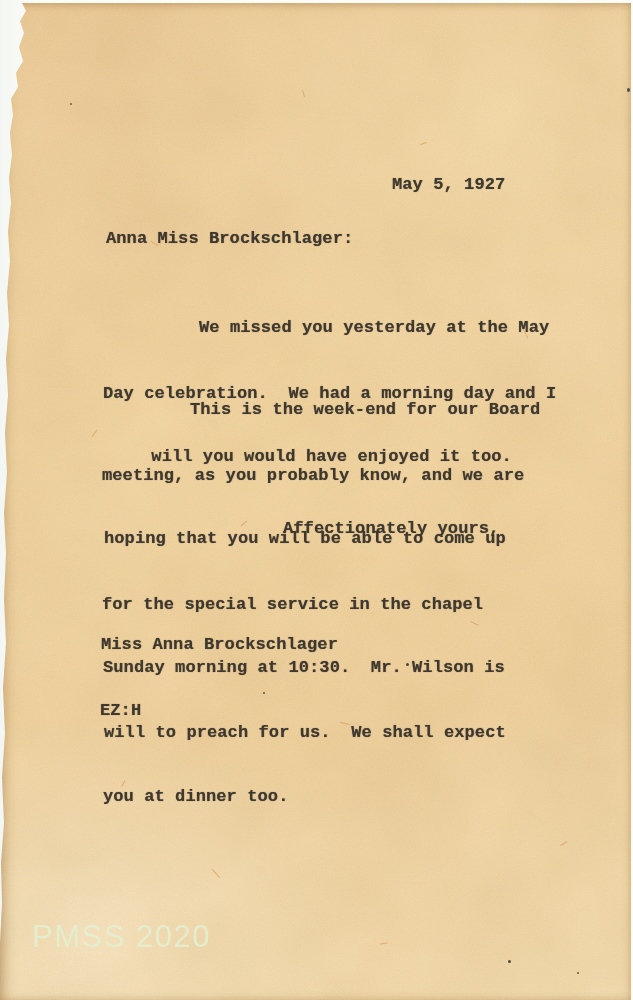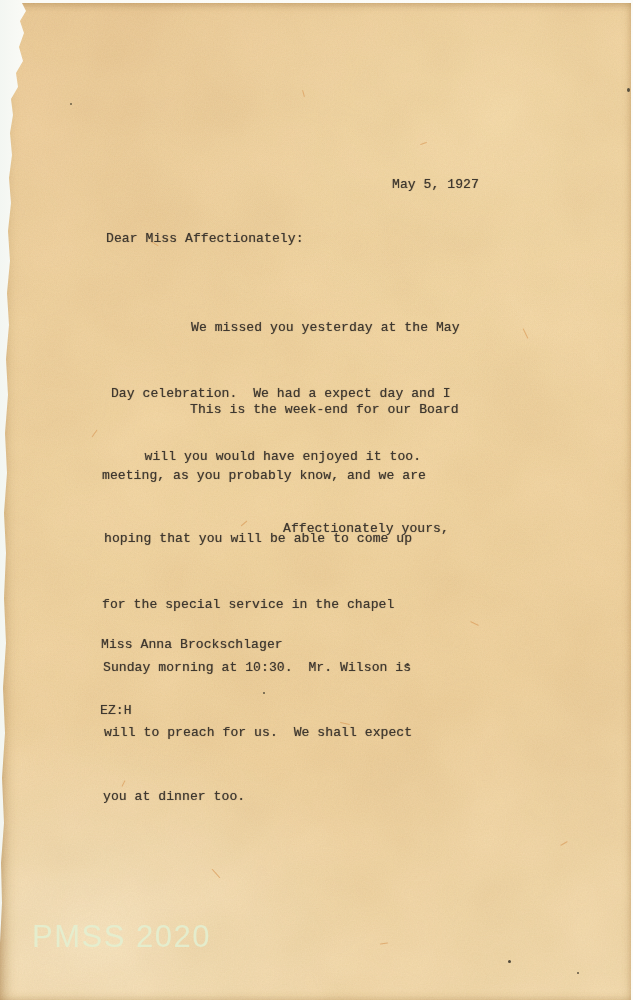--- a/index.html
+++ b/index.html
@@ -49,23 +49,23 @@
   .smudge { position: absolute; border-radius: 45%; filter: blur(1px); }
   .smudge.s1 { left: 4px; top: 7px;  width: 7px; height: 11px; background: rgba(104,94,58,0.45); }
   .smudge.s2 { left: 3px; top: 59px; width: 6px; height: 15px; background: rgba(110,100,64,0.40); }
   .speck { position: absolute; border-radius: 50%; }
   .fiber { position: absolute; height: 1px; border-radius: 1px; background: rgba(214,142,72,0.55); }
 
   
   .type {
     position: absolute;
     font-family: "Liberation Mono", monospace;
-    font-size: 13px;
+    font-size: 17px;
     line-height: 21.5px;
-    font-weight: 400;
+    font-weight: 700;
     color: #3f382f;
     text-shadow: 0 0 1px rgba(63,56,47,0.55), 0.4px 0.4px 0 rgba(63,56,47,0.22);
     white-space: pre;
     letter-spacing: 0.1px;
   }
   .para .line:nth-child(2n)   { transform: translate(-1px, 0.5px); }
   .para .line:nth-child(3n)   { transform: translate(1px, -0.5px); }
   .para .line.indent { padding-left: 87px; }
 
   .date-line       { left: 392px; top: 174px; }
@@ -137,25 +137,25 @@
     <div class="fiber" style="left:470px; top:620px; width:9px;  transform:rotate(25deg);"></div>
     <div class="fiber" style="left:560px; top:840px; width:8px;  transform:rotate(-30deg);"></div>
     <div class="fiber" style="left:210px; top:870px; width:12px; transform:rotate(48deg);"></div>
     <div class="fiber" style="left:380px; top:940px; width:8px;  transform:rotate(-10deg);"></div>
     <div class="fiber" style="left:300px; top:90px;  width:7px;  transform:rotate(75deg);"></div>
     <div class="fiber" style="left:90px;  top:430px; width:9px;  transform:rotate(-55deg);"></div>
   </div>
 
   <div class="type date-line">May 5, 1927</div>
 
-  <div class="type salutation-line">Dear Miss Affectionately:</div>
+  <div class="type salutation-line">Anna Miss Brockschlager:</div>
 
   <div class="type para paragraph-1">
     <div class="line indent">We missed you yesterday at the May</div>
-    <div class="line">Day celebration.  We had a expect day and I</div>
+    <div class="line">Day celebration.  We had a morning day and I</div>
     <div class="line">will you would have enjoyed it too.</div>
   </div>
 
   <div class="type para paragraph-2">
     <div class="line indent">This is the week-end for our Board</div>
     <div class="line">meeting, as you probably know, and we are</div>
     <div class="line">hoping that you will be able to come up</div>
     <div class="line">for the special service in the chapel</div>
     <div class="line">Sunday morning at 10:30.  Mr. Wilson is</div>
     <div class="line">will to preach for us.  We shall expect</div>

